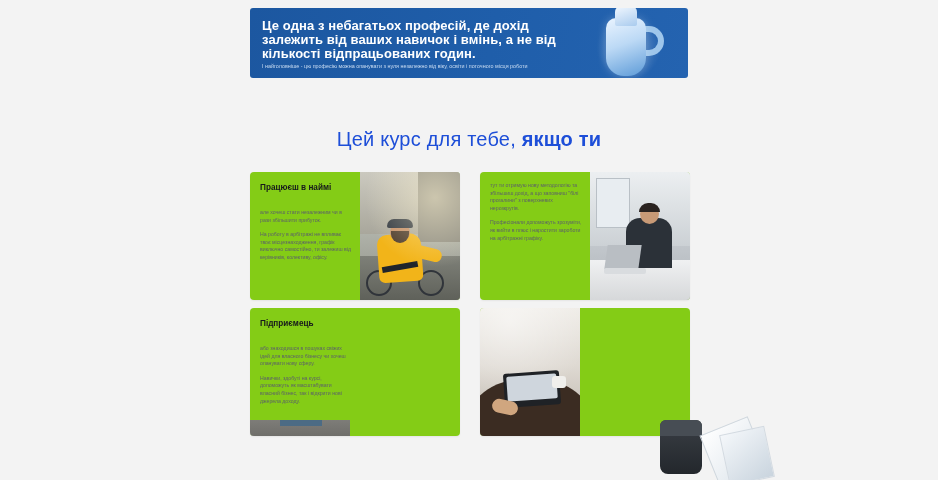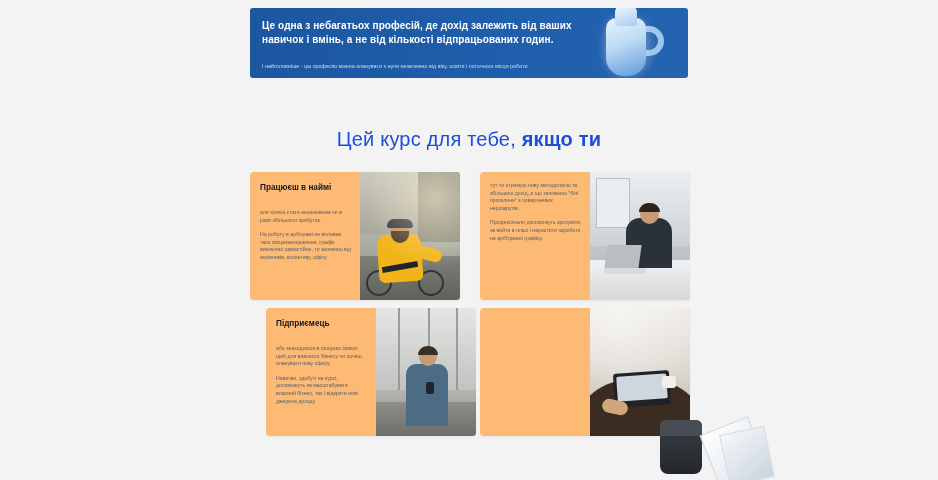--- a/index.html
+++ b/index.html
@@ -30,21 +30,21 @@
     background: linear-gradient(100deg, #1c57a0 0%, #1f5eaa 55%, #2463b0 100%);
     border-radius: 3px;
     overflow: hidden;
   }
   .banner-text {
     position: absolute;
     left: 12px;
     top: 11px;
     width: 310px;
     color: #ffffff;
-    font-size: 10px;
+    font-size: 13px;
     font-weight: bold;
     line-height: 14px;
     letter-spacing: .1px;
   }
   .banner-sub {
     position: absolute;
     left: 12px;
     top: 54px;
     width: 318px;
     color: #c9dcf2;
@@ -117,30 +117,29 @@
     position: absolute;
     left: 250px;
     top: 172px;
     width: 440px;
     height: 264px;
   }
   .card {
     position: absolute;
     width: 210px;
     height: 128px;
-    background: #fdba74;
+    background: #84cc16;
     border-radius: 4px;
     overflow: hidden;
     display: flex;
     box-shadow: 0 1px 2px rgba(0,0,0,.06);
-    justify-content: flex-end;
   }
   .card.c1 { left: 0;   top: 0; }
   .card.c2 { left: 230px; top: 0; }
-  .card.c3 { left: 16px;   top: 136px; }
+  .card.c3 { left: 0;   top: 136px; flex-direction: column; }
   .card.c4 { left: 230px; top: 136px; }
 
   .card-text {
     width: 110px;
     padding: 10px 8px 8px 10px;
     position: relative;
   }
   .card-title {
     font-size: 8.2px;
     font-weight: bold;

